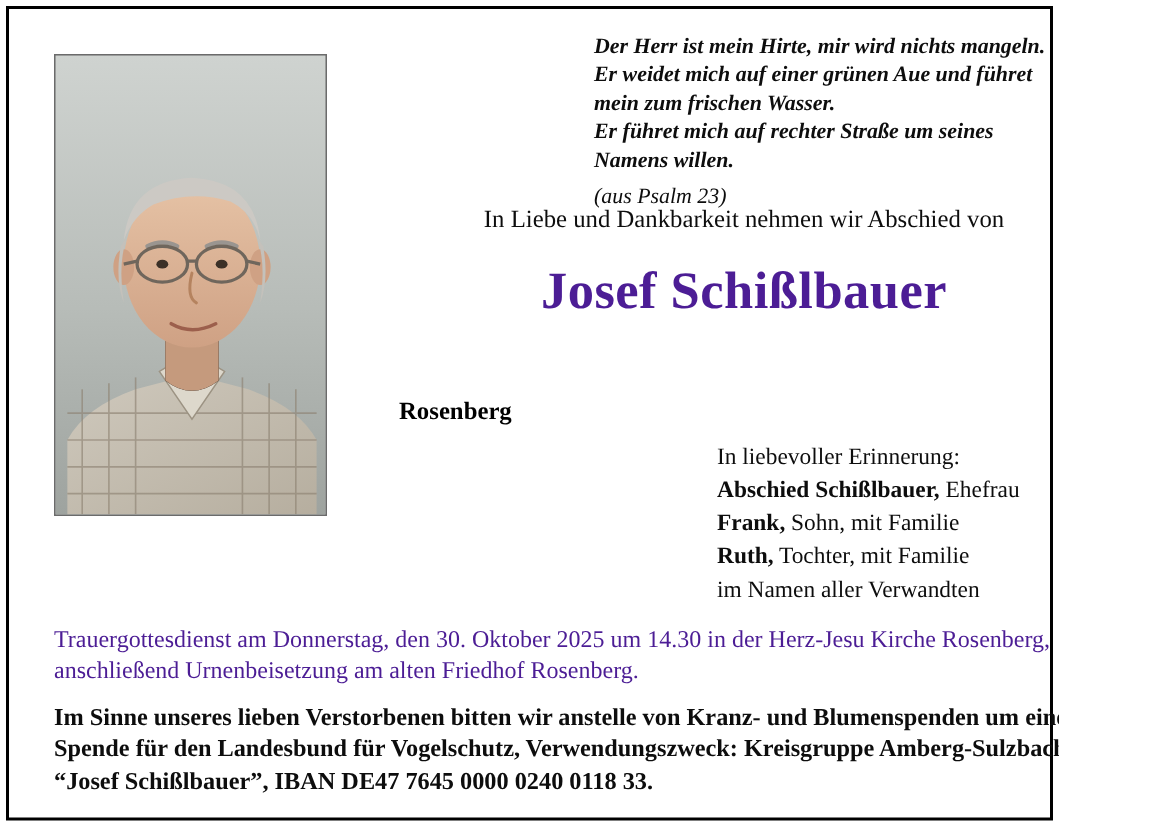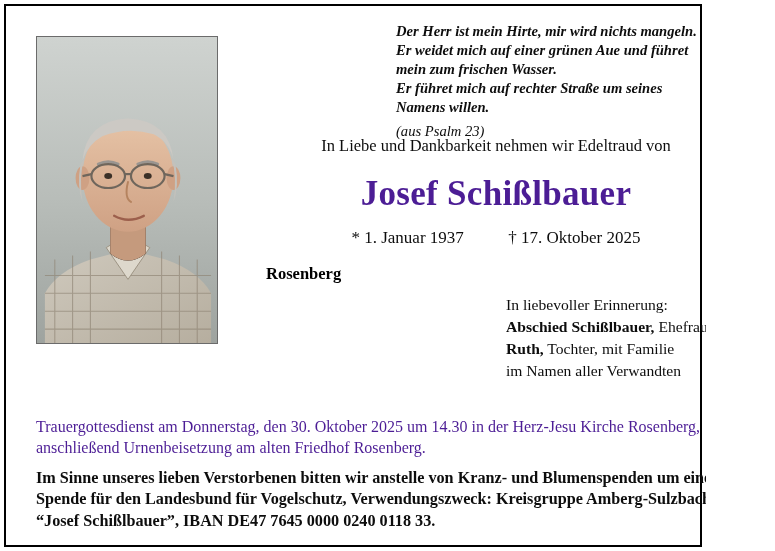--- a/index.html
+++ b/index.html
@@ -113,21 +113,21 @@
   
   .family {
     position: absolute;
     left: 478px;
     top: 294px;
     width: 278px;
     font-size: 15.6px;
     line-height: 1.42;
     color: #0d0d0d;
   }
-  .family .line { white-space: nowrap; margin-left: 28px; }
+  .family .line { white-space: nowrap; }
   .family b { font-weight: bold; }
 
   
   .footer1 {
     position: absolute;
     left: 36px;
     top: 416px;
     width: 706px;
     font-size: 16px;
     line-height: 1.32;
@@ -221,38 +221,36 @@
 
     <div class="psalm">
       <div>Der Herr ist mein Hirte, mir wird nichts mangeln.</div>
       <div>Er weidet mich auf einer grünen Aue und führet</div>
       <div>mein zum frischen Wasser.</div>
       <div>Er führet mich auf rechter Straße um seines</div>
       <div>Namens willen.</div>
       <div class="psalm-src">(aus Psalm 23)</div>
     </div>
 
-    <div class="intro">In Liebe und Dankbarkeit nehmen wir Edeltraud von</div>
+    <div class="intro">In Liebe und Dankbarkeit nehmen wir Abschied von</div>
 
     <div class="name">Josef Schißlbauer</div>
 
-    <div class="dates">
-      <span>* 1. Januar 1937</span>
-      <span class="gap"></span>
-      <span>† 17. Oktober 2025</span>
-    </div>
 
     <div class="place">Rosenberg</div>
 
     <div class="family">
       <div class="line">In liebevoller Erinnerung:</div>
       <div class="line">
         <b>Abschied Schißlbauer,</b><span> Ehefrau</span>
       </div>
       <div class="line">
+        <b>Frank,</b><span> Sohn, mit Familie</span>
+      </div>
+      <div class="line">
         <b>Ruth,</b><span> Tochter, mit Familie</span>
       </div>
       <div class="line">im Namen aller Verwandten</div>
     </div>
 
     <div class="footer1">Trauergottesdienst am Donnerstag, den 30. Oktober 2025 um 14.30 in der Herz-Jesu Kirche Rosenberg, anschließend Urnenbeisetzung am alten Friedhof Rosenberg.</div>
     <div class="footer2">Im Sinne unseres lieben Verstorbenen bitten wir anstelle von Kranz- und Blumenspenden um eine Spende für den Landesbund für Vogelschutz, Verwendungszweck: Kreisgruppe Amberg-Sulzbach “Josef Schißlbauer”, IBAN DE47 7645 0000 0240 0118 33.</div>
 
   </div>
 </div>

